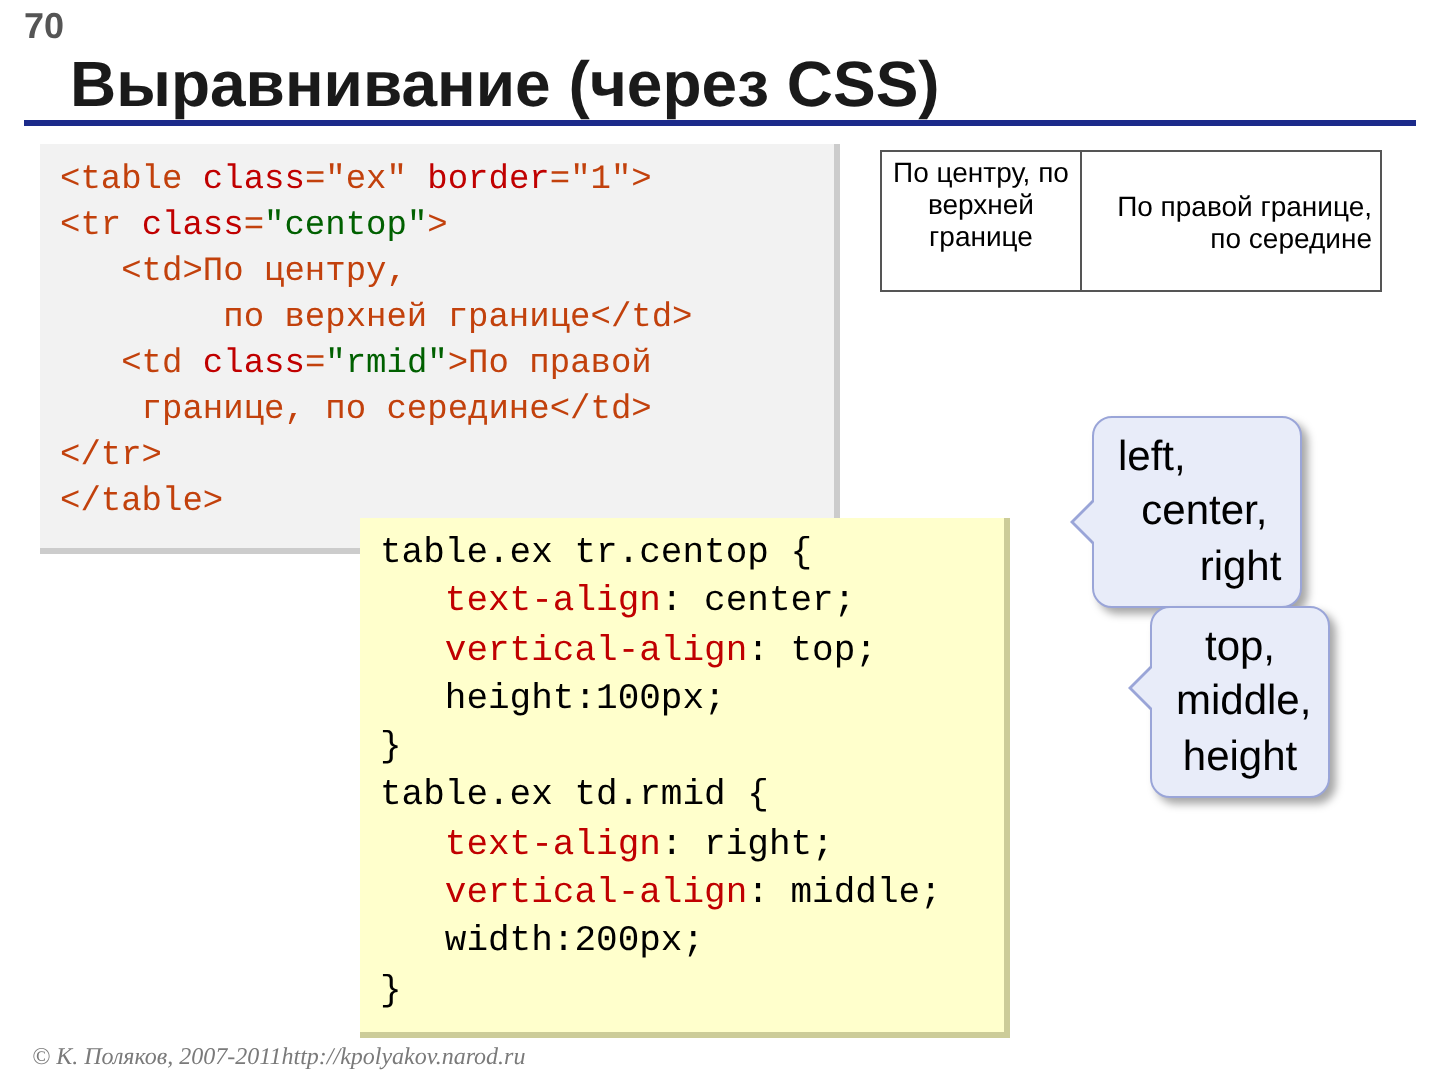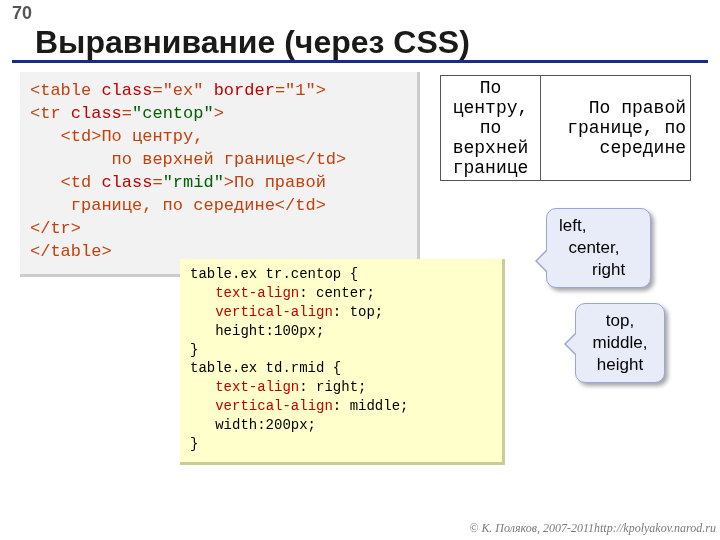--- a/index.html
+++ b/index.html
@@ -45,26 +45,26 @@
     top: 60px;
     left: 12px;
     right: 12px;
     height: 3px;
     background: #1c2a8a;
   }
   .footer-strip {
     position: absolute;
     bottom: 0; left: 0; right: 0;
     height: 22px;
-    padding: 3px 4px;
+    padding: 3px 16px;
     font-size: 12px;
     font-style: italic;
     color: #7a7a7a;
     display: flex;
-    justify-content: flex-end;
+    justify-content: flex-start;
     font-family: Georgia, 'Times New Roman', serif;
   }
 
   .code-html {
     position: absolute;
     top: 72px;
     left: 20px;
     width: 400px;
     padding: 8px 10px 10px 10px;
     background: #f2f2f2;
@@ -77,54 +77,54 @@
   }
   .tag { color: #c2410c; }
   .attr-name { color: #c00000; }
   .attr-val  { color: #006000; }
 
   .example-table {
     position: absolute;
     top: 75px;
     left: 440px;
     border-collapse: collapse;
-    font-family: Liberation Mono, monospace;
-    font-size: 18px;
+    font-family: Liberation Sans, sans-serif;
+    font-size: 14px;
   }
   .example-table td {
     border: 1px solid #555;
     height: 70px;
     padding: 2px 4px;
   }
   .cell-centop { width: 100px; text-align: center; vertical-align: top; }
   .cell-rmid   { width: 150px; text-align: right;  vertical-align: middle; }
 
   .code-css {
     position: absolute;
     top: 259px;
     left: 180px;
     width: 325px;
     padding: 6px 10px 8px 10px;
     background: #ffffcc;
     border-right: 3px solid #cccc99;
     border-bottom: 3px solid #cccc99;
     font-family: "Courier New", monospace;
-    font-size: 14px;
+    font-size: 18px;
     line-height: 1.35;
     white-space: pre;
   }
   .prop { color: #c00000; }
 
   .callout {
     position: absolute;
     background: #e8ecf9;
     border: 1px solid #9aa5d8;
     border-radius: 10px;
     padding: 6px 12px;
-    font-size: 17px;
+    font-size: 21px;
     line-height: 1.3;
     box-shadow: 3px 3px 4px rgba(0,0,0,0.35);
     font-family: Arial, sans-serif;
   }
   .callout1 { top: 208px; left: 546px; width: 105px; }
   .callout1::before {
     content: "";
     position: absolute;
     left: -22px;
     top: 40px;

